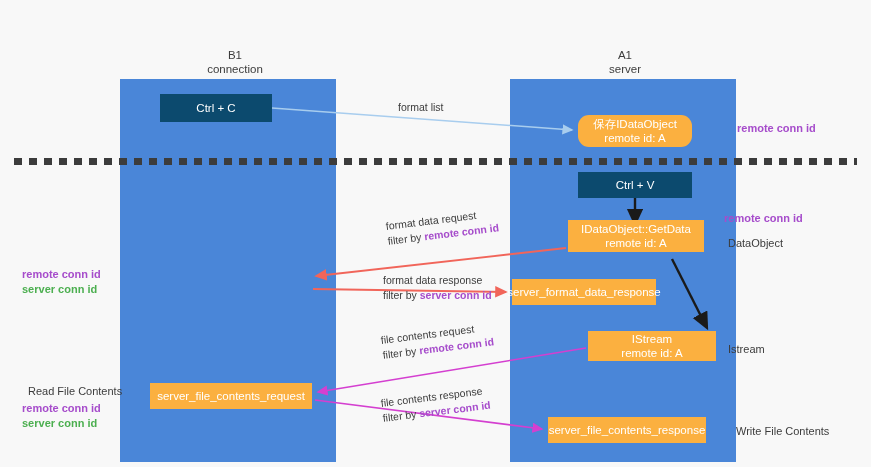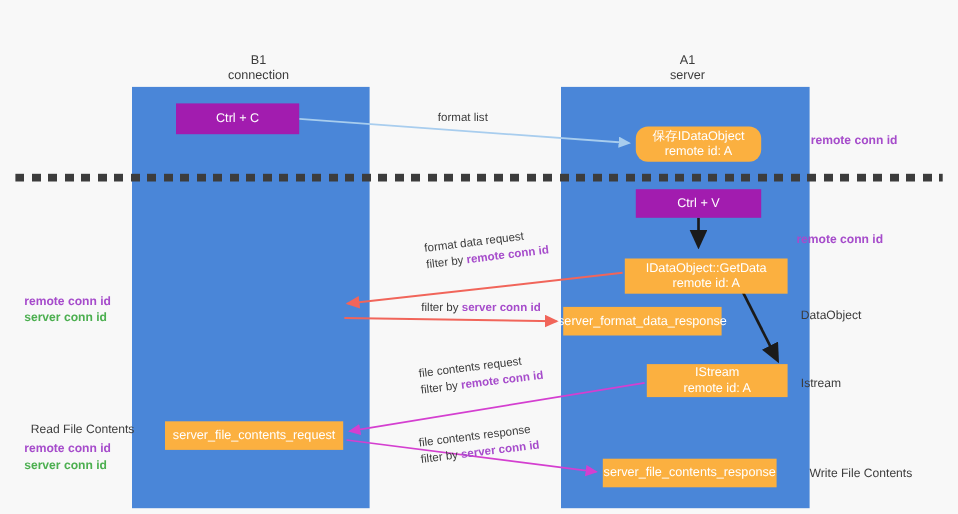--- a/index.html
+++ b/index.html
@@ -41,43 +41,43 @@
 
   
   .node{
     box-sizing:border-box;
     display:flex;flex-direction:column;
     align-items:center;justify-content:center;
     color:#ffffff;font-size:11.5px;line-height:14px;
     text-align:center;
     z-index:4;
   }
-  .node.green{background:#a21caf;}
+  .node.green{background:#0c4a6e;}
   .node.orange{background:#fbb040;}
   .node .l2{font-size:11.5px;}
 
   #n-ctrlc{left:160px;top:94px;width:112px;height:28px;}
   #n-savedo{left:578px;top:115px;width:114px;height:32px;border-radius:11px;}
   #n-ctrlv{left:578px;top:172px;width:114px;height:26px;}
-  #n-getdata{left:568px;top:235px;width:148px;height:32px;}
+  #n-getdata{left:568px;top:220px;width:136px;height:32px;}
   #n-sfdreq{left:152px;top:268px;width:158px;height:28px;}
   #n-sfdresp{left:512px;top:279px;width:144px;height:26px;}
   #n-istream{left:588px;top:331px;width:128px;height:30px;}
   #n-sfcreq{left:150px;top:383px;width:162px;height:26px;}
   #n-sfcresp{left:548px;top:417px;width:158px;height:26px;}
 
   
   .side{font-size:11px;line-height:15px;}
   .purple{color:#a64ccb;font-weight:bold;}
   .green-t{color:#4caf50;font-weight:bold;}
   .plain{color:#3c3c3c;}
 
   #side-remote1{left:737px;top:121px;}
   #side-remote2{left:724px;top:211px;}
-  #side-dataobject{left:728px;top:236px;margin-top:44px;}
+  #side-dataobject{left:728px;top:236px;}
   #side-istream{left:728px;top:342px;}
   #side-writefc{left:736px;top:424px;}
 
   #side-left-ids{left:22px;top:267px;width:96px;text-align:left;}
   #side-readfc{left:28px;top:384px;}
   #side-left-ids2{left:22px;top:401px;width:96px;text-align:left;}
 
   
   .edge-label{
     font-size:10.5px;line-height:15px;color:#3c3c3c;white-space:nowrap;
@@ -185,20 +185,21 @@
   </div>
 
   <div class="abs edge-label" id="lbl-fdreq">
     <div>format data request</div>
     <div>
       <span>filter by </span><b class="purple">remote conn id</b>
     </div>
   </div>
 
   <div class="abs edge-label" id="lbl-fdresp">
+    <div>format data response</div>
     <div>
       <span>filter by </span><b class="purple">server conn id</b>
     </div>
   </div>
 
   <div class="abs edge-label" id="lbl-fcreq">
     <div>file contents request</div>
     <div>
       <span>filter by </span><b class="purple">remote conn id</b>
     </div>

